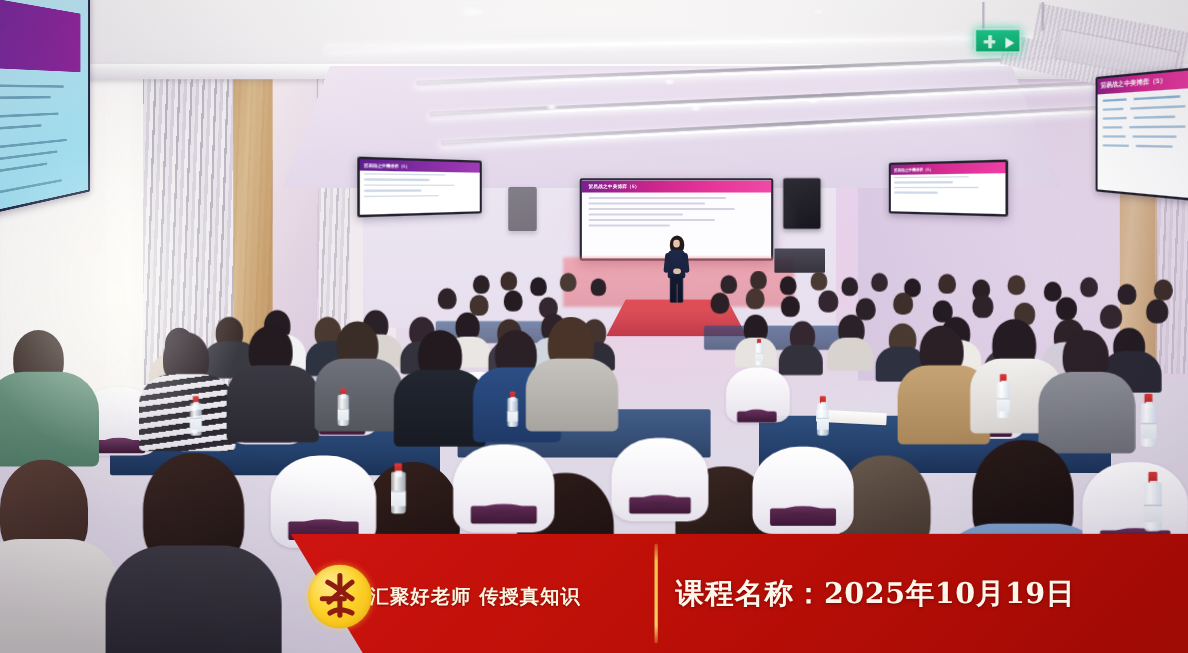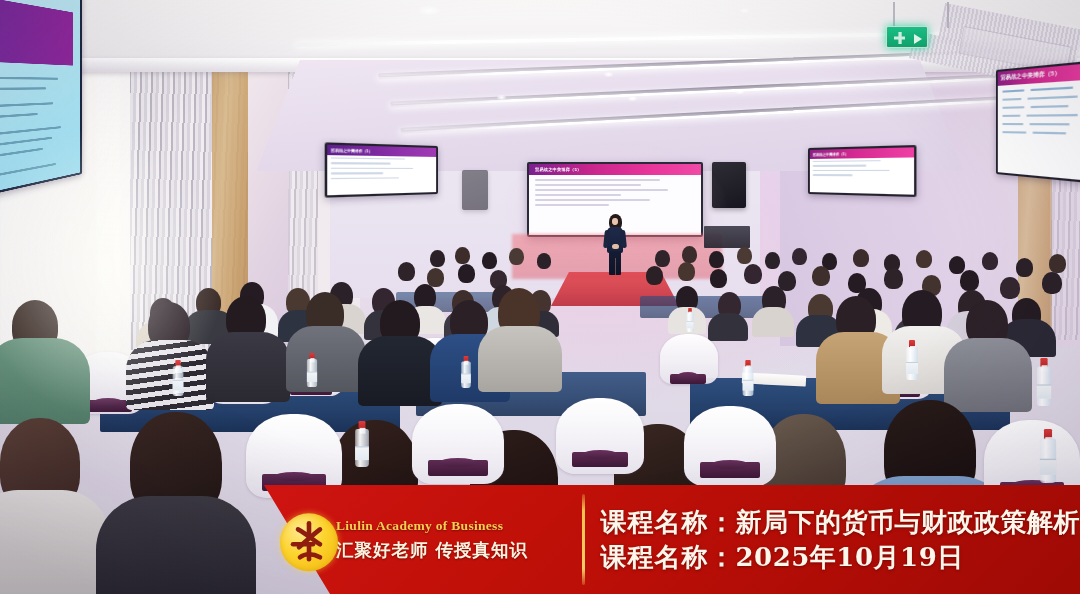--- a/index.html
+++ b/index.html
@@ -778,31 +778,27 @@
             <g fill="none" stroke="#8e1d10" stroke-width="4.6" stroke-linecap="round">
               <path d="M29 10 L29 24"></path>
               <path d="M18 16 C26 20, 32 26, 40 31"></path>
               <path d="M40 16 C32 22, 26 28, 19 34"></path>
               <path d="M13 31 C20 31, 26 31, 33 31"></path>
               <path d="M29 31 L29 46"></path>
               <path d="M20 44 C25 40, 33 40, 40 44"></path>
             </g>
           </svg>
         </div>
-        <span class="brand-en">Liulin Academy of Business</span>
         <span class="brand-slogan">汇聚好老师 传授真知识</span>
       </div>
 
       <div class="divider"></div>
 
       <div class="course-block">
         <div class="course-line">
-          <span>课程名称：</span><span class="val">新局下的货币与财政政策解析</span>
-        </div>
-        <div class="course-line">
           <span>课程名称：</span><span class="val">2025年10月19日</span>
         </div>
       </div>
 
     </div>
   </div>
 
 </div>
 
 </body></html>

